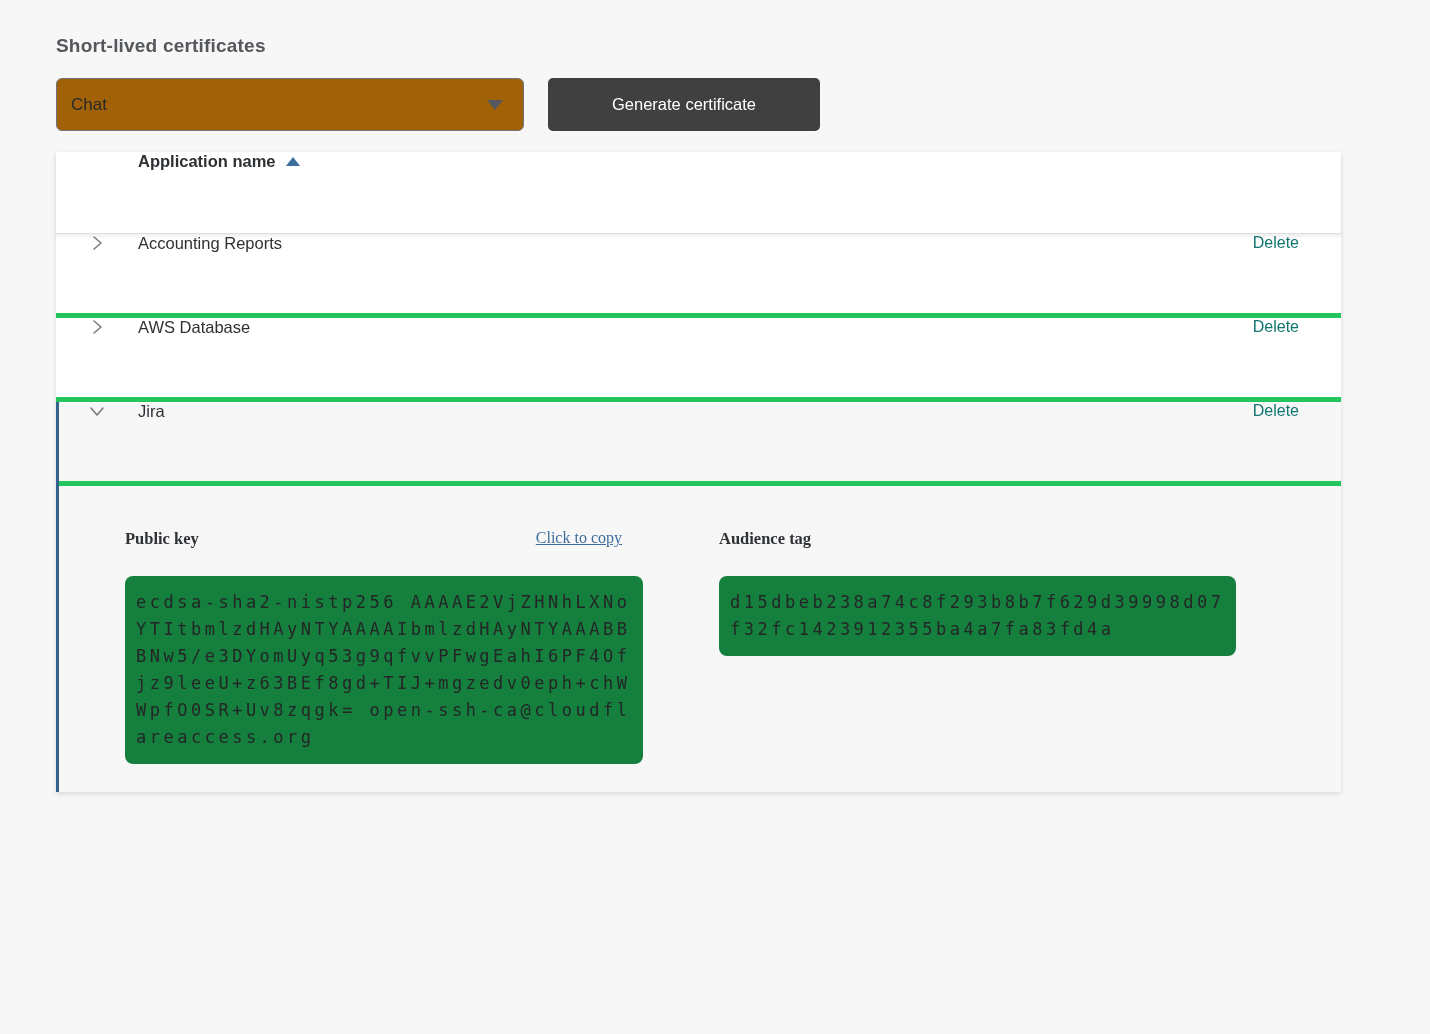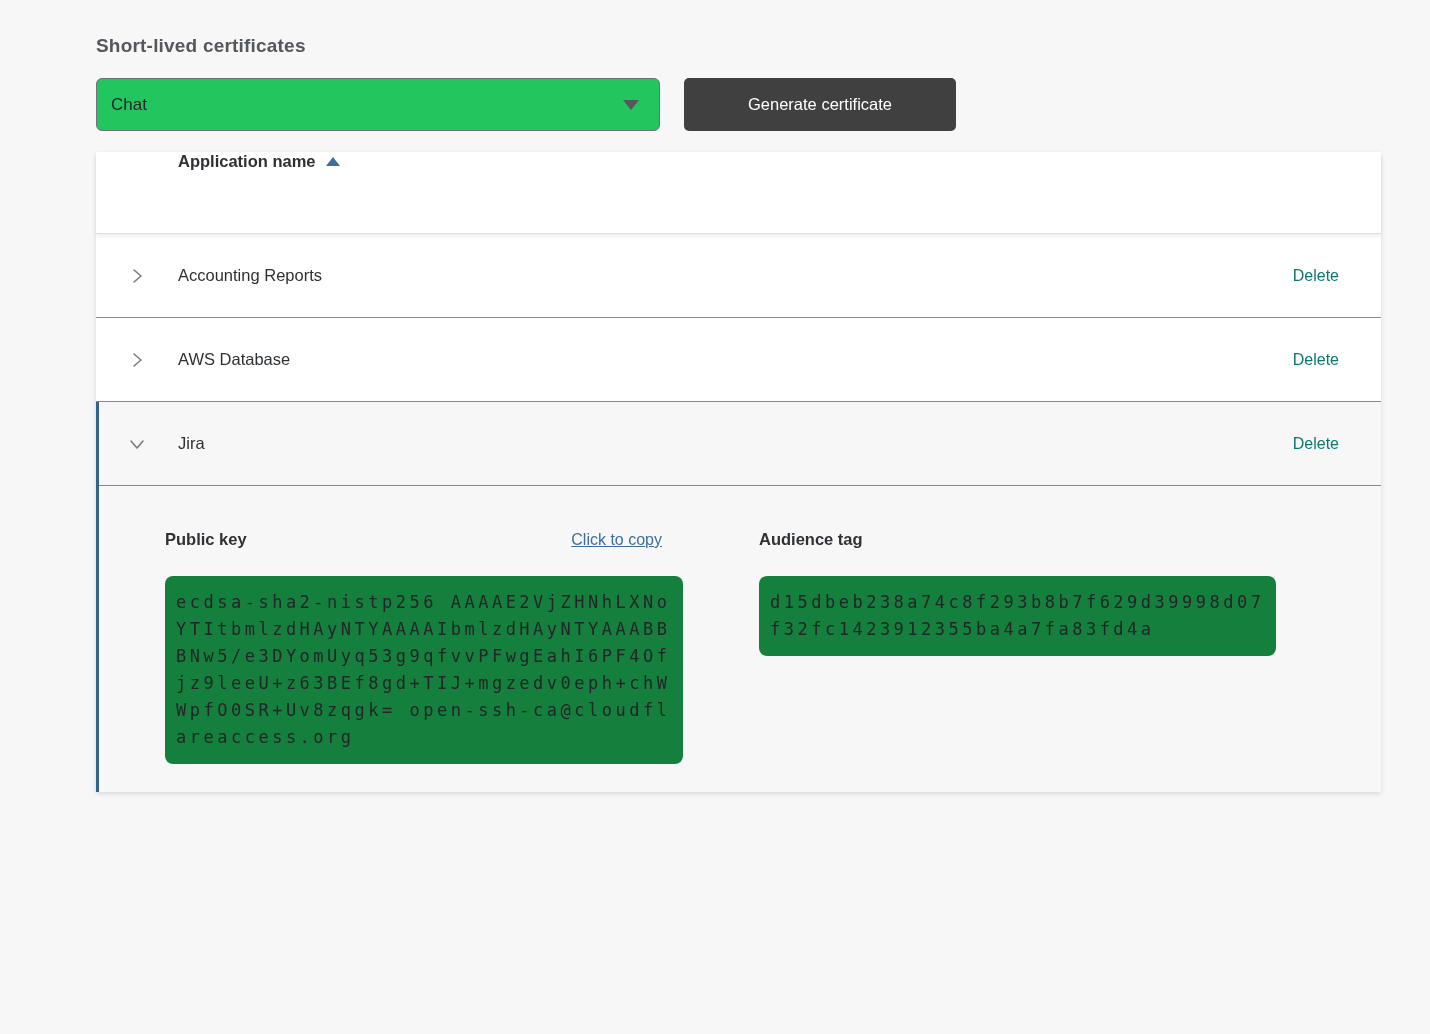--- a/index.html
+++ b/index.html
@@ -5,21 +5,21 @@
   * { box-sizing: border-box; }
   html, body { margin: 0; padding: 0; }
   body {
     width: 1430px;
     height: 1034px;
     background: #f7f7f8;
     font-family: "Liberation Sans", sans-serif;
     color: #303336;
     overflow: hidden;
   }
-  .page { padding: 0 96px; }
+  .page { padding: 0 56px; }
 
   .page-title {
     margin: 35px 0 0 0;
     font-size: 19px;
     font-weight: 700;
     color: #54575b;
     letter-spacing: 0.2px;
   }
   .page-desc {
     margin: 23px 0 0 0;
@@ -34,23 +34,23 @@
     font-size: 16.5px;
     font-weight: 700;
     color: #2f3235;
   }
   .form-row {
     margin-top: 21px;
     display: flex;
     align-items: stretch;
   }
   .select {
-    width: 564px;
+    width: 468px;
     height: 53px;
-    background: #22c55e;
+    background: #a16207;
     border: 1px solid #6f7377;
     border-radius: 6px;
     display: flex;
     align-items: center;
     justify-content: space-between;
     padding: 0 20px 0 14px;
     font-size: 17px;
     color: #26282b;
     cursor: pointer;
   }
@@ -101,23 +101,22 @@
   .sort-up {
     margin-left: 10px;
     width: 0; height: 0;
     border-left: 7px solid transparent;
     border-right: 7px solid transparent;
     border-bottom: 9px solid #3c6e9d;
   }
   .row {
     height: 84px;
     display: flex;
-    align-items: center;
     background: #ffffff;
-    border-bottom: 1px solid #22c55e;
+    border-bottom: 5px solid #22c55e;
   }
   .chev-btn {
     margin-left: 32px;
     width: 18px; height: 18px;
     padding: 0;
     border: none;
     background: transparent;
     cursor: pointer;
     display: flex;
     align-items: center;
@@ -146,22 +145,23 @@
   .panel {
     background: #f7f7f8;
     padding: 43px 0 28px 66px;
     display: flex;
   }
   .col-key { width: 518px; }
   .col-aud { width: 517px; margin-left: 76px; }
   .label-row {
     display: flex;
     justify-content: space-between;
-    align-items: flex-end;
+    align-items: flex-start;
     height: 20px;
+    font-family: Liberation Serif, serif;
   }
   .field-label {
     font-size: 16.5px;
     font-weight: 700;
     color: #2f3235;
   }
   .copy-link {
     font-size: 16px;
     color: #3c6e9d;
     text-decoration: underline;

